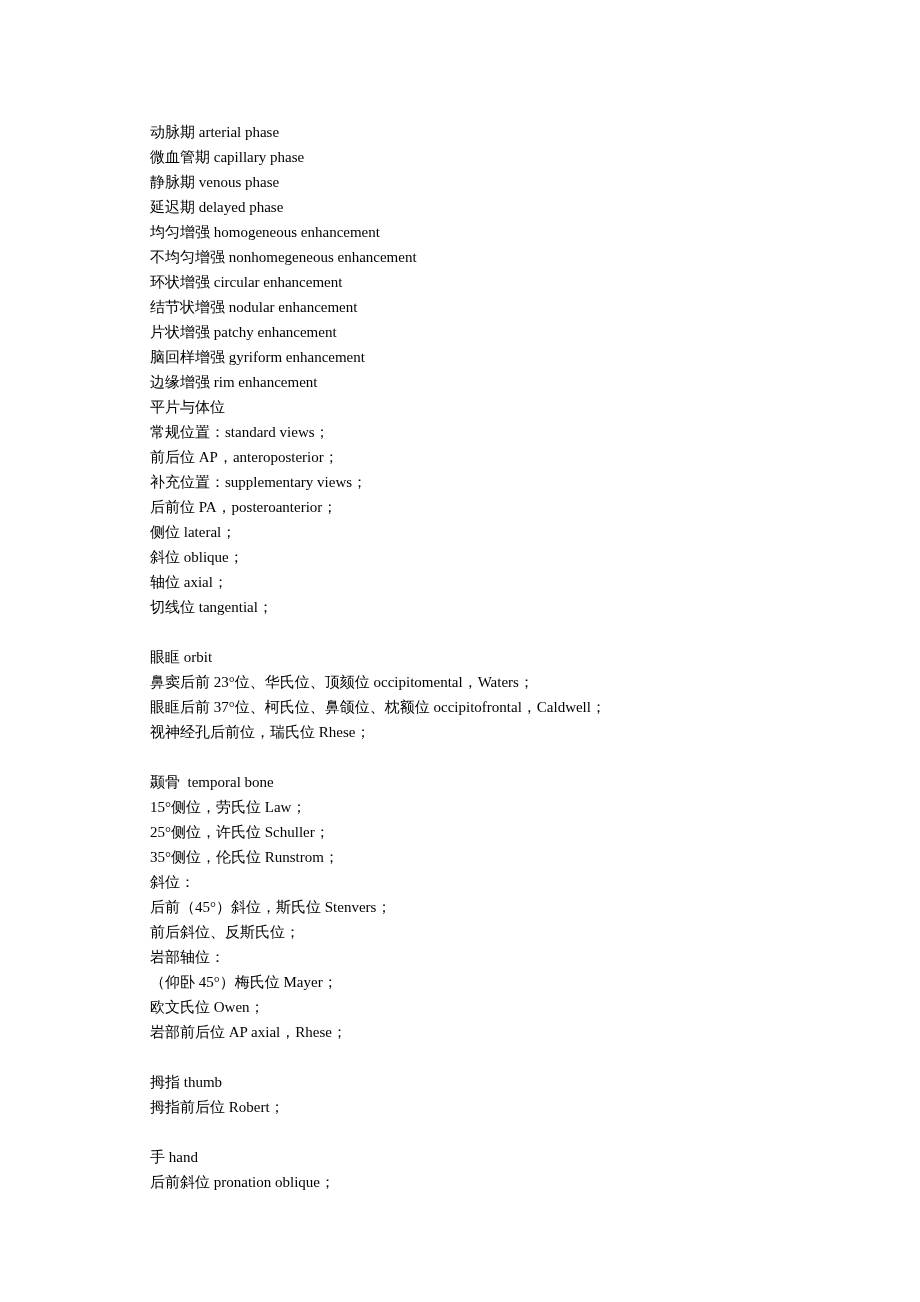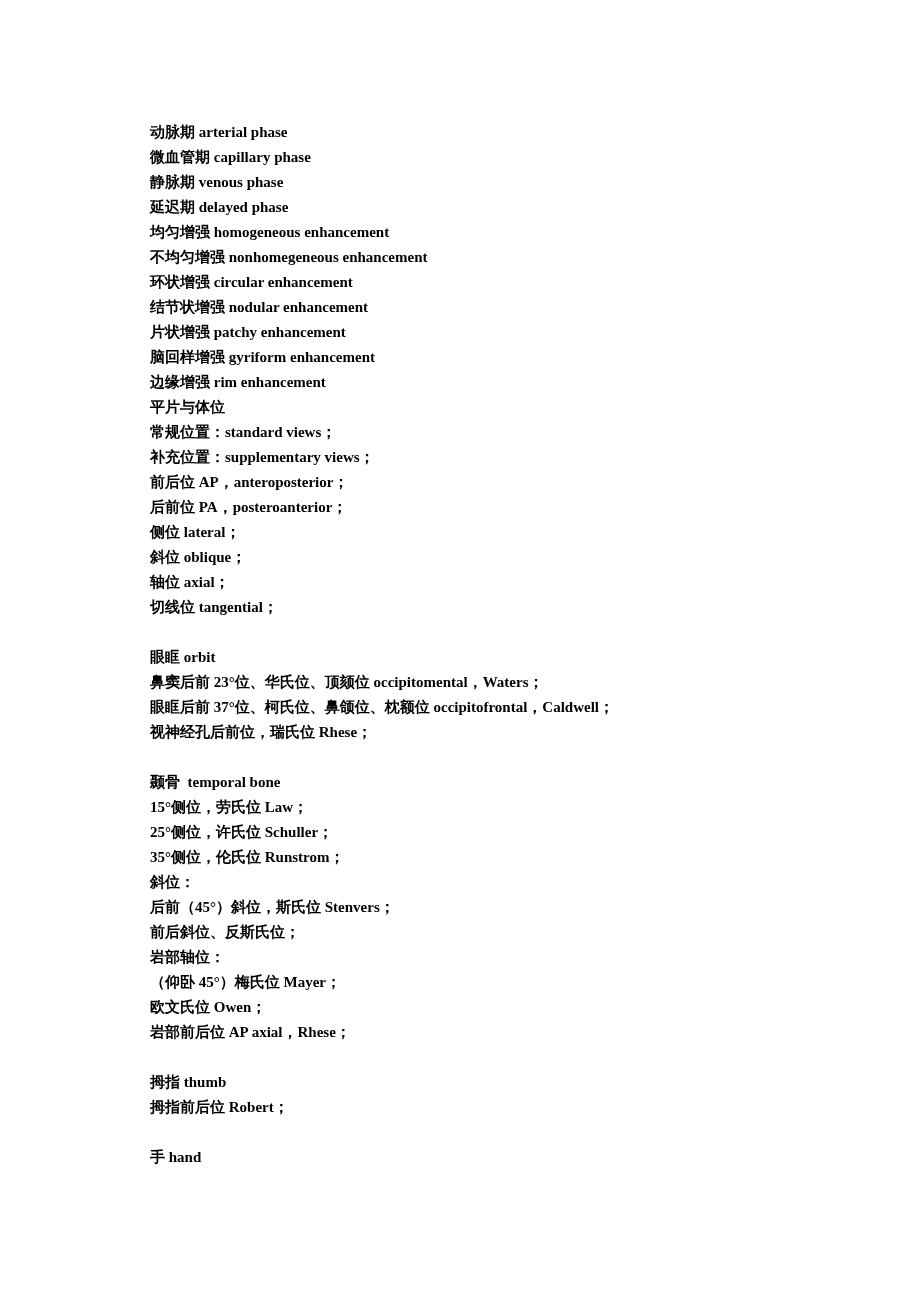--- a/index.html
+++ b/index.html
@@ -10,21 +10,20 @@
       width: 920px;
     }
     .page {
       padding: 120px 150px 100px 150px;
       font-size: 15px;
       line-height: 25px;
       color: #000000;
     }
     .line {
       white-space: pre-wrap;
-      font-weight: bold;
     }
     .blank {
       height: 25px;
     }
   </style>
 </head>
 <body>
 
 <div class="page">
   <div>
@@ -34,22 +33,22 @@
     <div class="line">延迟期 delayed phase</div>
     <div class="line">均匀增强 homogeneous enhancement</div>
     <div class="line">不均匀增强 nonhomegeneous enhancement</div>
     <div class="line">环状增强 circular enhancement</div>
     <div class="line">结节状增强 nodular enhancement</div>
     <div class="line">片状增强 patchy enhancement</div>
     <div class="line">脑回样增强 gyriform enhancement</div>
     <div class="line">边缘增强 rim enhancement</div>
     <div class="line">平片与体位</div>
     <div class="line">常规位置：standard views；</div>
+    <div class="line">前后位 AP，anteroposterior；</div>
     <div class="line">补充位置：supplementary views；</div>
-    <div class="line">前后位 AP，anteroposterior；</div>
     <div class="line">后前位 PA，posteroanterior；</div>
     <div class="line">侧位 lateral；</div>
     <div class="line">斜位 oblique；</div>
     <div class="line">轴位 axial；</div>
     <div class="line">切线位 tangential；</div>
   </div>
   <div class="blank"></div>
   <div>
     <div class="line">眼眶 orbit</div>
     <div class="line">鼻窦后前 23°位、华氏位、顶颏位 occipitomental，Waters；</div>
@@ -71,14 +70,15 @@
     <div class="line">岩部前后位 AP axial，Rhese；</div>
   </div>
   <div class="blank"></div>
   <div>
     <div class="line">拇指 thumb</div>
     <div class="line">拇指前后位 Robert；</div>
   </div>
   <div class="blank"></div>
   <div>
     <div class="line">手 hand</div>
+    <div class="line">后前斜位 pronation oblique；</div>
   </div>
 </div>
 
 </body></html>

